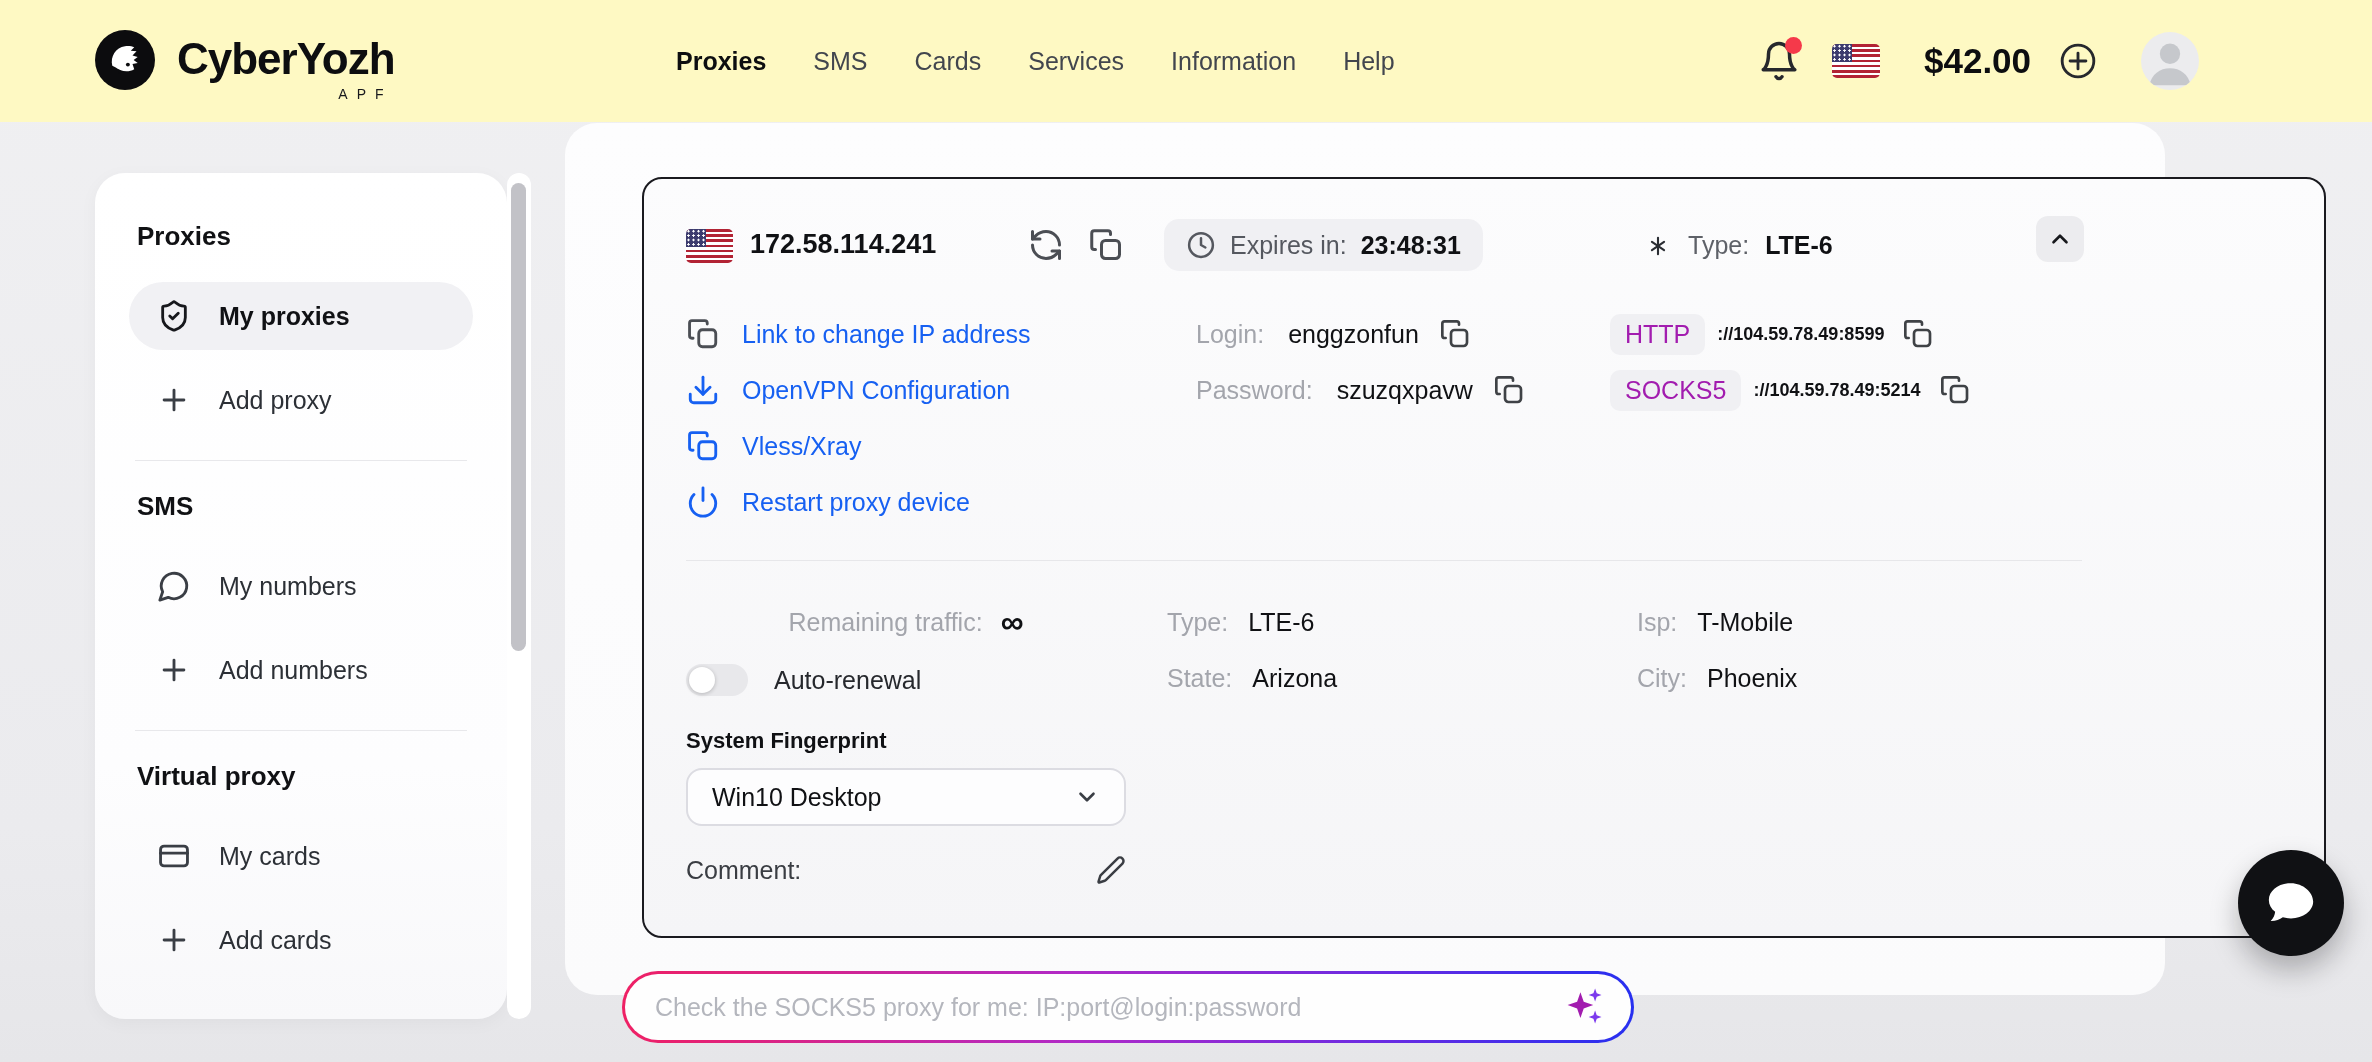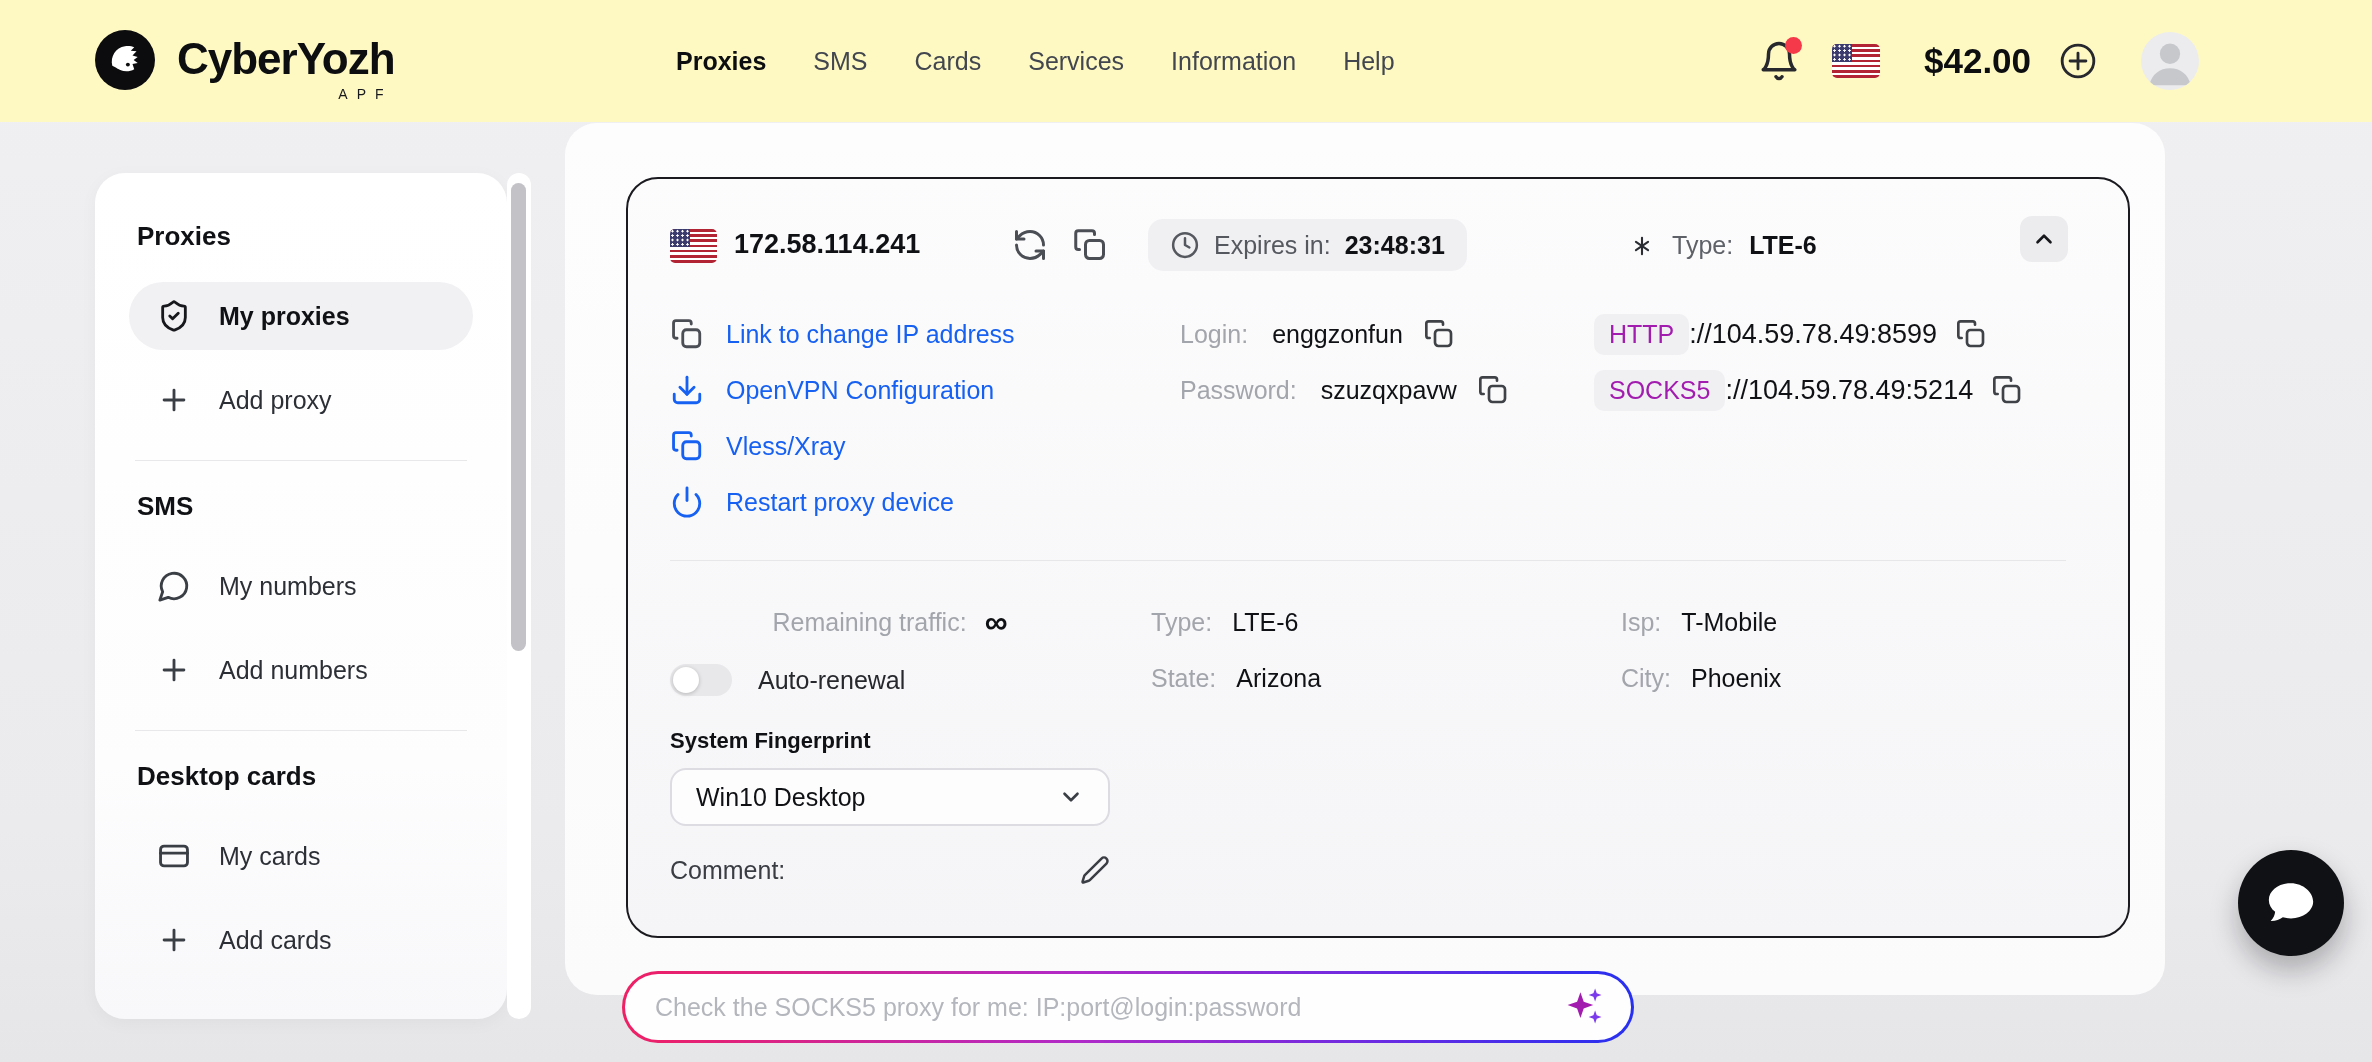--- a/index.html
+++ b/index.html
@@ -43,22 +43,22 @@
   .side-item { display:flex; align-items:center; gap:28px; height:68px; padding:0 28px; border-radius:34px;
     font-size:25px; color:#2c3036; cursor:pointer; margin-bottom:16px; }
   .side-item.active { background:#f1f1f4; font-weight:700; color:#101114; }
   .side-divider { height:1px; background:#e8e8eb; margin:26px 6px 30px 6px; }
   .side-scroll-track { position:absolute; left:507px; top:173px; width:24px; height:846px; background:#ffffff; border-radius:12px; }
   .side-scroll-thumb { position:absolute; left:4px; top:10px; width:15px; height:468px; background:#c2c2c7; border-radius:8px; cursor:grab; }
 
   
   .main-panel { position:absolute; left:565px; top:123px; width:1600px; height:872px; border-radius:32px;
     background:linear-gradient(180deg,#fdfdfe 0%,#fbfbfc 100%); }
-  .proxy-card { position:absolute; left:626px; top:177px; width:1504px; height:761px; border:2px solid #1a1a1f;
-    border-radius:32px; background:linear-gradient(180deg,#fcfcfd 0%,#f5f5f7 100%); }
+  .proxy-card { position:absolute; left:642px; top:177px; width:1684px; height:761px; border:2px solid #1a1a1f;
+    border-radius:20px; background:linear-gradient(180deg,#fcfcfd 0%,#f5f5f7 100%); }
   .card-flag { position:absolute; left:42px; top:50px; width:47px; height:34px; }
   .card-ip { position:absolute; left:106px; top:50px; font-size:27px; font-weight:700; color:#101114; }
   .icon-btn { background:none; border:none; padding:0; cursor:pointer; display:inline-flex; }
   .refresh-btn { position:absolute; left:384px; top:48px; }
   .copy-ip-btn { position:absolute; left:444px; top:48px; }
   .expires-pill { position:absolute; left:520px; top:40px; height:52px; background:#f0f0f3; border-radius:15px;
     display:flex; align-items:center; padding:0 22px; gap:14px; }
   .expires-label { font-size:25px; color:#55585f; }
   .expires-value { font-size:25px; font-weight:700; color:#101114; }
   .type-group { position:absolute; left:1000px; top:52px; display:flex; align-items:center; gap:16px; }
@@ -73,21 +73,21 @@
 
   .creds-col { position:absolute; left:552px; top:127px; }
   .cred-row { display:flex; align-items:center; height:56px; }
   .field-label { font-size:25px; color:#a3a5ac; }
   .field-value { font-size:25px; font-weight:400; color:#101114; margin-left:24px; }
   .cred-row .icon-btn { margin-left:20px; }
 
   .endpoints-col { position:absolute; left:966px; top:127px; }
   .ep-row { display:flex; align-items:center; height:56px; }
   .ep-pill { font-size:25px; color:#a21caf; background:#f0f0f3; border-radius:10px; padding:6px 15px; }
-  .ep-addr { font-size:27px; font-weight:400; color:#101114; margin-left:0; }
+  .ep-addr { font-size:18px; font-weight:700; color:#101114; margin-left:12px; }
   .ep-row .icon-btn { margin-left:18px; }
 
   .card-divider { position:absolute; left:42px; top:381px; width:1396px; height:1px; background:#e7e7ea; }
 
   .lowcol1 { position:absolute; left:42px; top:415px; width:440px; }
   .traffic-row { display:flex; align-items:center; height:56px;justify-content:center; }
   .infinity { font-size:32px; font-weight:700; color:#101114; margin-left:18px; line-height:28px; }
   .toggle-row { display:flex; align-items:center; height:60px; }
   .toggle { width:62px; height:32px; border-radius:16px; background:#e8e8eb; position:relative; cursor:pointer; flex:0 0 auto; }
   .toggle-knob { position:absolute; left:3px; top:3px; width:26px; height:26px; border-radius:50%; background:#ffffff;
@@ -290,21 +290,21 @@
     <span class="icon" style="color:#3a3e45">
       <svg width="34" height="34" viewBox="0 0 24 24">
           <use href="#sym-plus"></use>
         </svg>
     </span>
     <span>Add numbers</span>
   </div>
 
   <div class="side-divider"></div>
 
-  <div class="side-title">Desktop cards</div>
+  <div class="side-title">Virtual proxy</div>
   <div class="side-item">
     <span class="icon" style="color:#3a3e45">
       <svg width="34" height="34" viewBox="0 0 24 24">
           <use href="#sym-card"></use>
         </svg>
     </span>
     <span>My cards</span>
   </div>
   <div class="side-item">
     <span class="icon" style="color:#3a3e45">

